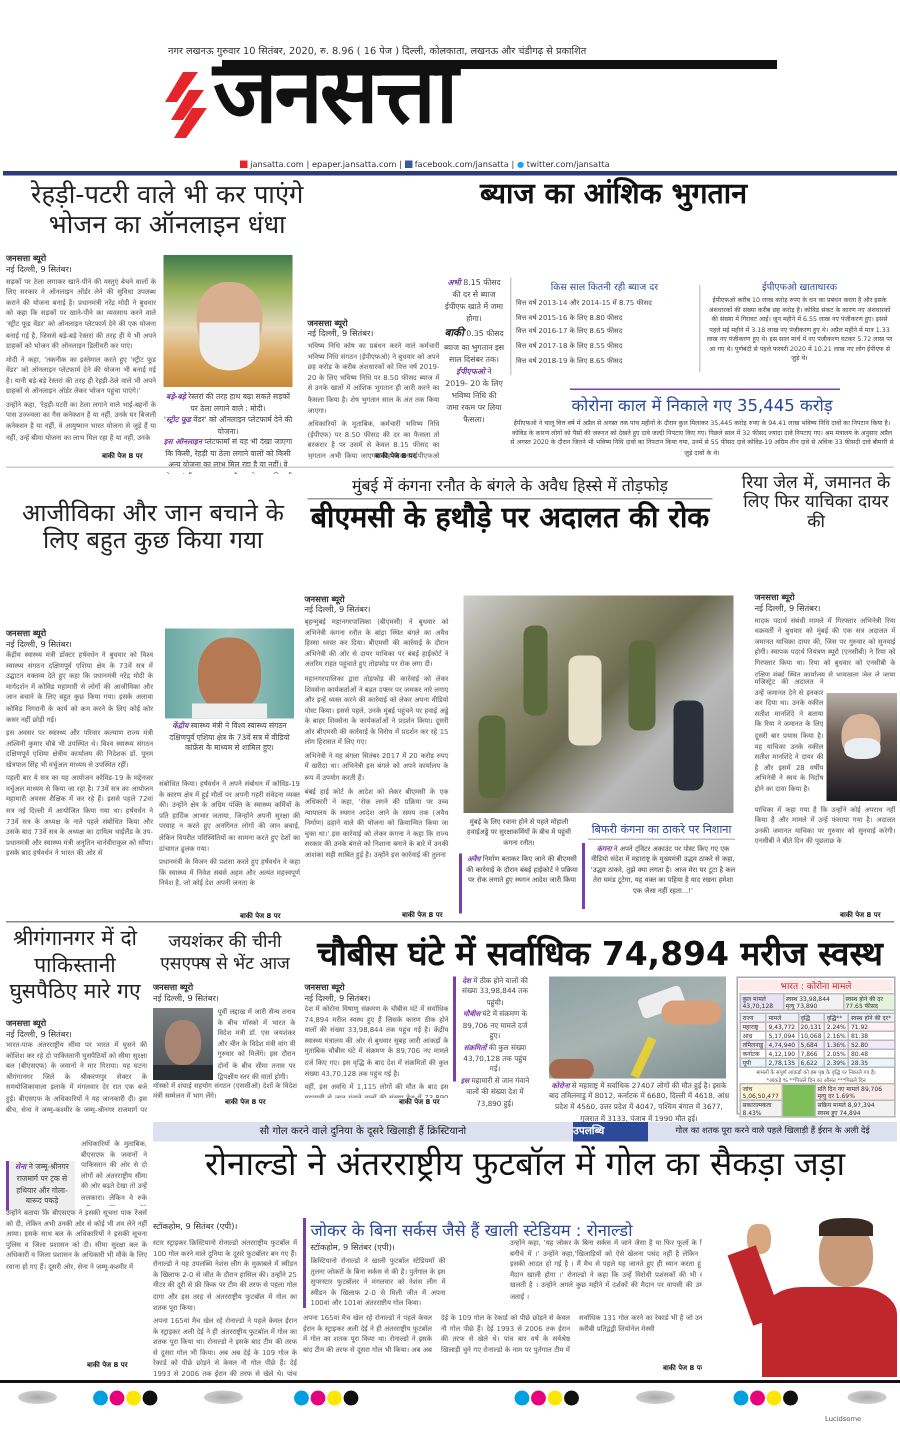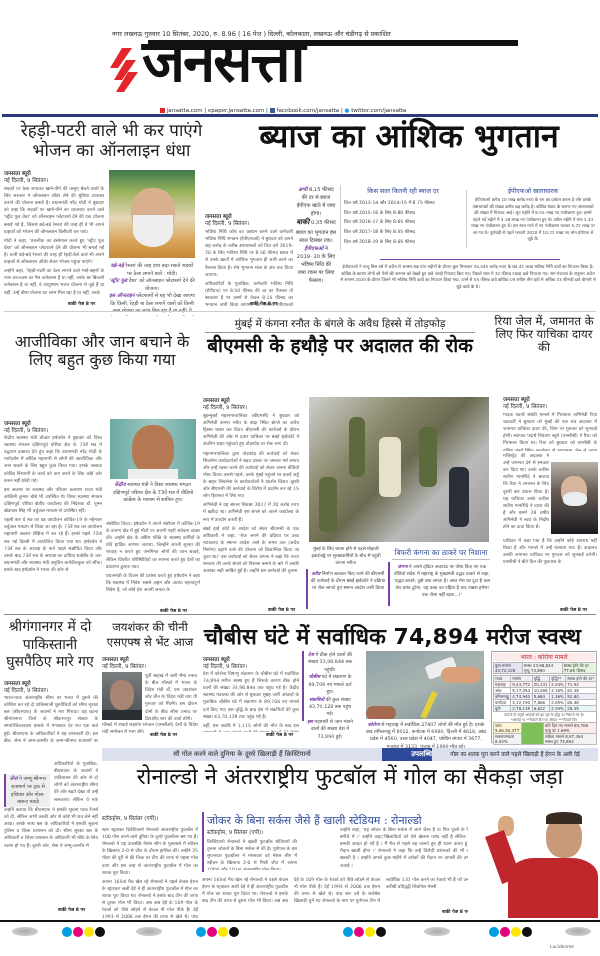--- a/index.html
+++ b/index.html
@@ -21,21 +21,21 @@
 .cont{font-weight:bold;color:#222;font-size:4.6px}
 .photo{background:#999;overflow:hidden}
 .caption{font-size:5px;color:#444;text-align:center;line-height:1.5}
 .vrule{background:#ccc;width:1px}
 .hrule{background:#ccc;height:1px}
 .sidebox{font-size:5.2px;line-height:1.55;color:#444;text-align:center}
 table{border-collapse:collapse}
 .covid{font-size:4px;color:#333}
 .covid td{border:1px solid #bbb;padding:0 1px;height:6px}
 .band{background:#dde0ee}
-.tag{background:#2d4a9a;color:#fff;font-weight:bold;text-align:right}
+.tag{background:#2d4a9a;color:#fff;font-weight:bold;text-align:left}
 .reg{position:absolute;width:10px;height:10px;border-radius:50%}
 .gray-oval{position:absolute;width:26px;height:9px;border-radius:50%;background:radial-gradient(#aaa,#ddd)}
 </style>
 </head>
 <body>
 
 <div class="abs dateline">नगर   लखनऊ   गुरुवार 10 सितंबर, 2020,  रु. 8.96  ( 16 पेज )  दिल्ली, कोलकाता, लखनऊ और चंडीगढ़ से प्रकाशित</div>
 <div class="abs logo-wrap">
   <svg class="logo-mark" viewBox="0 0 28 50">
     <polygon points="12,2 22,2 8,22 0,22" fill="#e4252a"></polygon>
@@ -71,21 +71,21 @@
   <div style="position:absolute;left:22px;top:18px;width:44px;height:52px;border-radius:45% 45% 50% 50%;background:#d9b08f"></div>
   <div style="position:absolute;left:24px;top:45px;width:40px;height:32px;border-radius:0 0 50% 50%;background:#eee"></div>
 </div>
 <div class="abs caption" style="top:262px;left:109px;width:86px;">
   <div><span class="hi">बड़े-बड़े</span><span> रेस्तरां की तरह हाथ बढ़ा सकते सड़कों पर ठेला लगाने वाले : मोदी।</span></div>
   <div><span class="hi">'स्ट्रीट फूड</span><span> वेंडर' को ऑनलाइन प्लेटफार्म देने की योजना।</span></div>
   <div style="height:24px;overflow:hidden"><span class="hi">इस ऑनलाइन</span><span> प्लेटफार्मों से यह भी देखा जाएगा कि किसी, रेहड़ी या ठेला लगाने वालों को किसी अन्य योजना का लाभ मिल रहा है या नहीं। वे योजनाएं हैं- उज्ज्वला का गैस कनेक्शन, बिजली कनेक्शन, आयुष्मान भारत योजना, बीमा योजना, आवास योजना। जो नहीं जुड़ पाए हैं, उन्हें प्राथमिकता के आधार पर ये सुविधाएं उपलब्ध कराई जाएंगी।</span></div>
 </div>
 
 <div class="abs hl-big" style="top:120px;left:224px;width:370px;text-align:center;">
-  <div style="font-size:32px">ब्याज का आंशिक भुगतान</div>
+  <div style="font-size:19px">ब्याज का आंशिक भुगतान</div>
 </div>
 <div class="abs byline" style="top:213px;left:205px;width:90px;">
   <div style="font-weight:bold">जनसत्ता ब्यूरो</div>
   <div>नई दिल्ली, 9 सितंबर।</div>
 </div>
 <div class="abs body" style="top:228px;left:205px;width:88px;height:78px;overflow:hidden;">
   <p>भविष्य निधि कोष का प्रबंधन करने वाले कर्मचारी भविष्य निधि संगठन (ईपीएफओ) ने बुधवार को अपने छह करोड़ के करीब अंशधारकों को वित्त वर्ष 2019-20 के लिए भविष्य निधि पर 8.50 फीसद ब्याज में से उनके खातों में आंशिक भुगतान ही जारी करने का फैसला किया है। शेष भुगतान साल के अंत तक किया जाएगा।</p>
   <p>अधिकारियों के मुताबिक, कर्मचारी भविष्य निधि (ईपीएफ) पर 8.50 फीसद की दर का फैसला तो बरकरार है पर उसमें से केवल 8.15 फीसद का भुगतान अभी किया जाएगा। यह फैसला ईपीएफओ न्यासियों की बुधवार को हुई बैठक में लिया गया। बाकी 0.35 फीसद</p>
 </div>
 <div class="abs cont" style="top:300px;left:250px;">बाकी पेज 8 पर</div>
@@ -105,20 +105,21 @@
     <div>वित्त वर्ष 2018-19 के लिए 8.65 फीसद</div>
   </div>
 </div>
 <div class="abs vrule" style="top:190px;left:466px;height:58px;"></div>
 <div class="abs" style="top:186px;left:470px;width:126px;">
   <div style="font-size:6.3px;color:#2d4a9a;text-align:center;margin-bottom:2px">ईपीएफओ खाताधारक</div>
   <div style="font-size:4.2px;color:#444;line-height:1.55;text-align:center;height:48px;overflow:hidden">ईपीएफओ करीब 10 लाख करोड़ रुपए के धन का प्रबंधन करता है और इसके अंशधारकों की संख्या करीब छह करोड़ है। कोविड संकट के कारण नए अंशधारकों की संख्या में गिरावट आई। जून महीने में 6.55 लाख नए पंजीकरण हुए। इससे पहले मई महीने में 3.18 लाख नए पंजीकरण हुए थे। अप्रैल महीने में मात्र 1.33 लाख नए पंजीकरण हुए थे। इस साल मार्च में नए पंजीकरण घटकर 5.72 लाख पर आ गए थे। पूर्णबंदी से पहले फरवरी 2020 में 10.21 लाख नए लोग ईपीएफ से जुड़े थे।</div>
 </div>
 <div class="abs hrule" style="top:259px;left:380px;width:180px;background:#7b3fa8;"></div>
 <div class="abs" style="top:262px;left:340px;width:256px;">
+  <div style="font-size:11px;color:#2d4a9a;text-align:center">कोरोना काल में निकाले गए 35,445 करोड़</div>
   <div style="font-size:4.2px;color:#444;line-height:1.6;text-align:center;height:26px;overflow:hidden;margin-top:2px">ईपीएफओ ने चालू वित्त वर्ष में अप्रैल से अगस्त तक पांच महीनों के दौरान कुल मिलाकर 35,445 करोड़ रुपए के 94.41 लाख भविष्य निधि दावों का निपटान किया है। कोविड के कारण लोगों को पैसों की जरूरत को देखते हुए दावे जल्दी निपटाए किए गए। पिछले साल में 32 फीसद ज्यादा दावे निपटाए गए। श्रम मंत्रालय के अनुसार अप्रैल से अगस्त 2020 के दौरान जितने भी भविष्य निधि दावों का निपटान किया गया, उनमें से 55 फीसद दावे कोविड-19 अग्रिम तीन दावे से अधिक 33 फीसदी दावे बीमारी से जुड़े दावों के थे।</div>
 </div>
 
 <div class="abs hrule" style="top:311px;left:4px;width:592px;"></div>
 
 <div class="abs hl" style="top:333px;left:4px;width:196px;font-size:16px;">आजीविका और जान बचाने के लिए बहुत कुछ किया गया</div>
 <div class="abs byline" style="top:420px;left:4px;width:100px;">
   <div style="font-weight:bold">जनसत्ता ब्यूरो</div>
   <div>नई दिल्ली, 9 सितंबर।</div>
 </div>
@@ -222,21 +223,21 @@
   <div style="position:absolute;left:0;top:38px;width:40px;height:12px;background:#2b2e33"></div>
 </div>
 <div class="abs body" style="top:672px;left:145px;width:52px;height:48px;overflow:hidden;">
   <p>पूर्वी लद्दाख में जारी सैन्य तनाव के बीच मॉस्को में भारत के विदेश मंत्री डॉ. एस जयशंकर और चीन के विदेश मंत्री वांग यी गुरुवार को मिलेंगे। इस दौरान दोनों के बीच सीमा तनाव पर द्विपक्षीय स्तर की वार्ता होगी।</p>
 </div>
 <div class="abs body" style="top:721px;left:102px;width:96px;height:14px;overflow:hidden;">
   <p>मॉस्को में शंघाई सहयोग संगठन (एससीओ) देशों के विदेश मंत्री सम्मेलन में भाग लेंगे।</p>
 </div>
 <div class="abs cont" style="top:731px;left:150px;">बाकी पेज 8 पर</div>
 
-<div class="abs hl-big" style="top:625px;left:204px;width:392px;font-size:22px;text-align:left">चौबीस घंटे में सर्वाधिक 74,894 मरीज स्वस्थ</div>
+<div class="abs hl-big" style="top:625px;left:204px;width:392px;font-size:22px;text-align:center">चौबीस घंटे में सर्वाधिक 74,894 मरीज स्वस्थ</div>
 <div class="abs byline" style="top:656px;left:203px;width:90px;">
   <div style="font-weight:bold">जनसत्ता ब्यूरो</div>
   <div>नई दिल्ली, 9 सितंबर।</div>
 </div>
 <div class="abs body" style="top:670px;left:203px;width:96px;height:62px;overflow:hidden;">
   <p>देश में कोरोना विषाणु संक्रमण के चौबीस घंटे में सर्वाधिक 74,894 मरीज स्वस्थ हुए हैं जिसके कारण ठीक होने वालों की संख्या 33,98,844 तक पहुंच गई है। केंद्रीय स्वास्थ्य मंत्रालय की ओर से बुधवार सुबह जारी आंकड़ों के मुताबिक चौबीस घंटे में संक्रमण के 89,706 नए मामले दर्ज किए गए। इस वृद्धि के बाद देश में संक्रमितों की कुल संख्या 43,70,128 तक पहुंच गई है।</p>
   <p>वहीं, इस अवधि में 1,115 लोगों की मौत के बाद इस महामारी से जान गंवाने वालों की संख्या देश में 73,890 हो गई है। आईसीएमआर के मुताबिक देश भर में अब तक 11,54,549 नमूनों की जांच हुई। मंत्रालय</p>
 </div>
 <div class="abs cont" style="top:731px;left:266px;">बाकी पेज 8 पर</div>
 <div class="abs vrule" style="top:651px;left:302px;height:70px;background:#7b3fa8;width:2px"></div>

